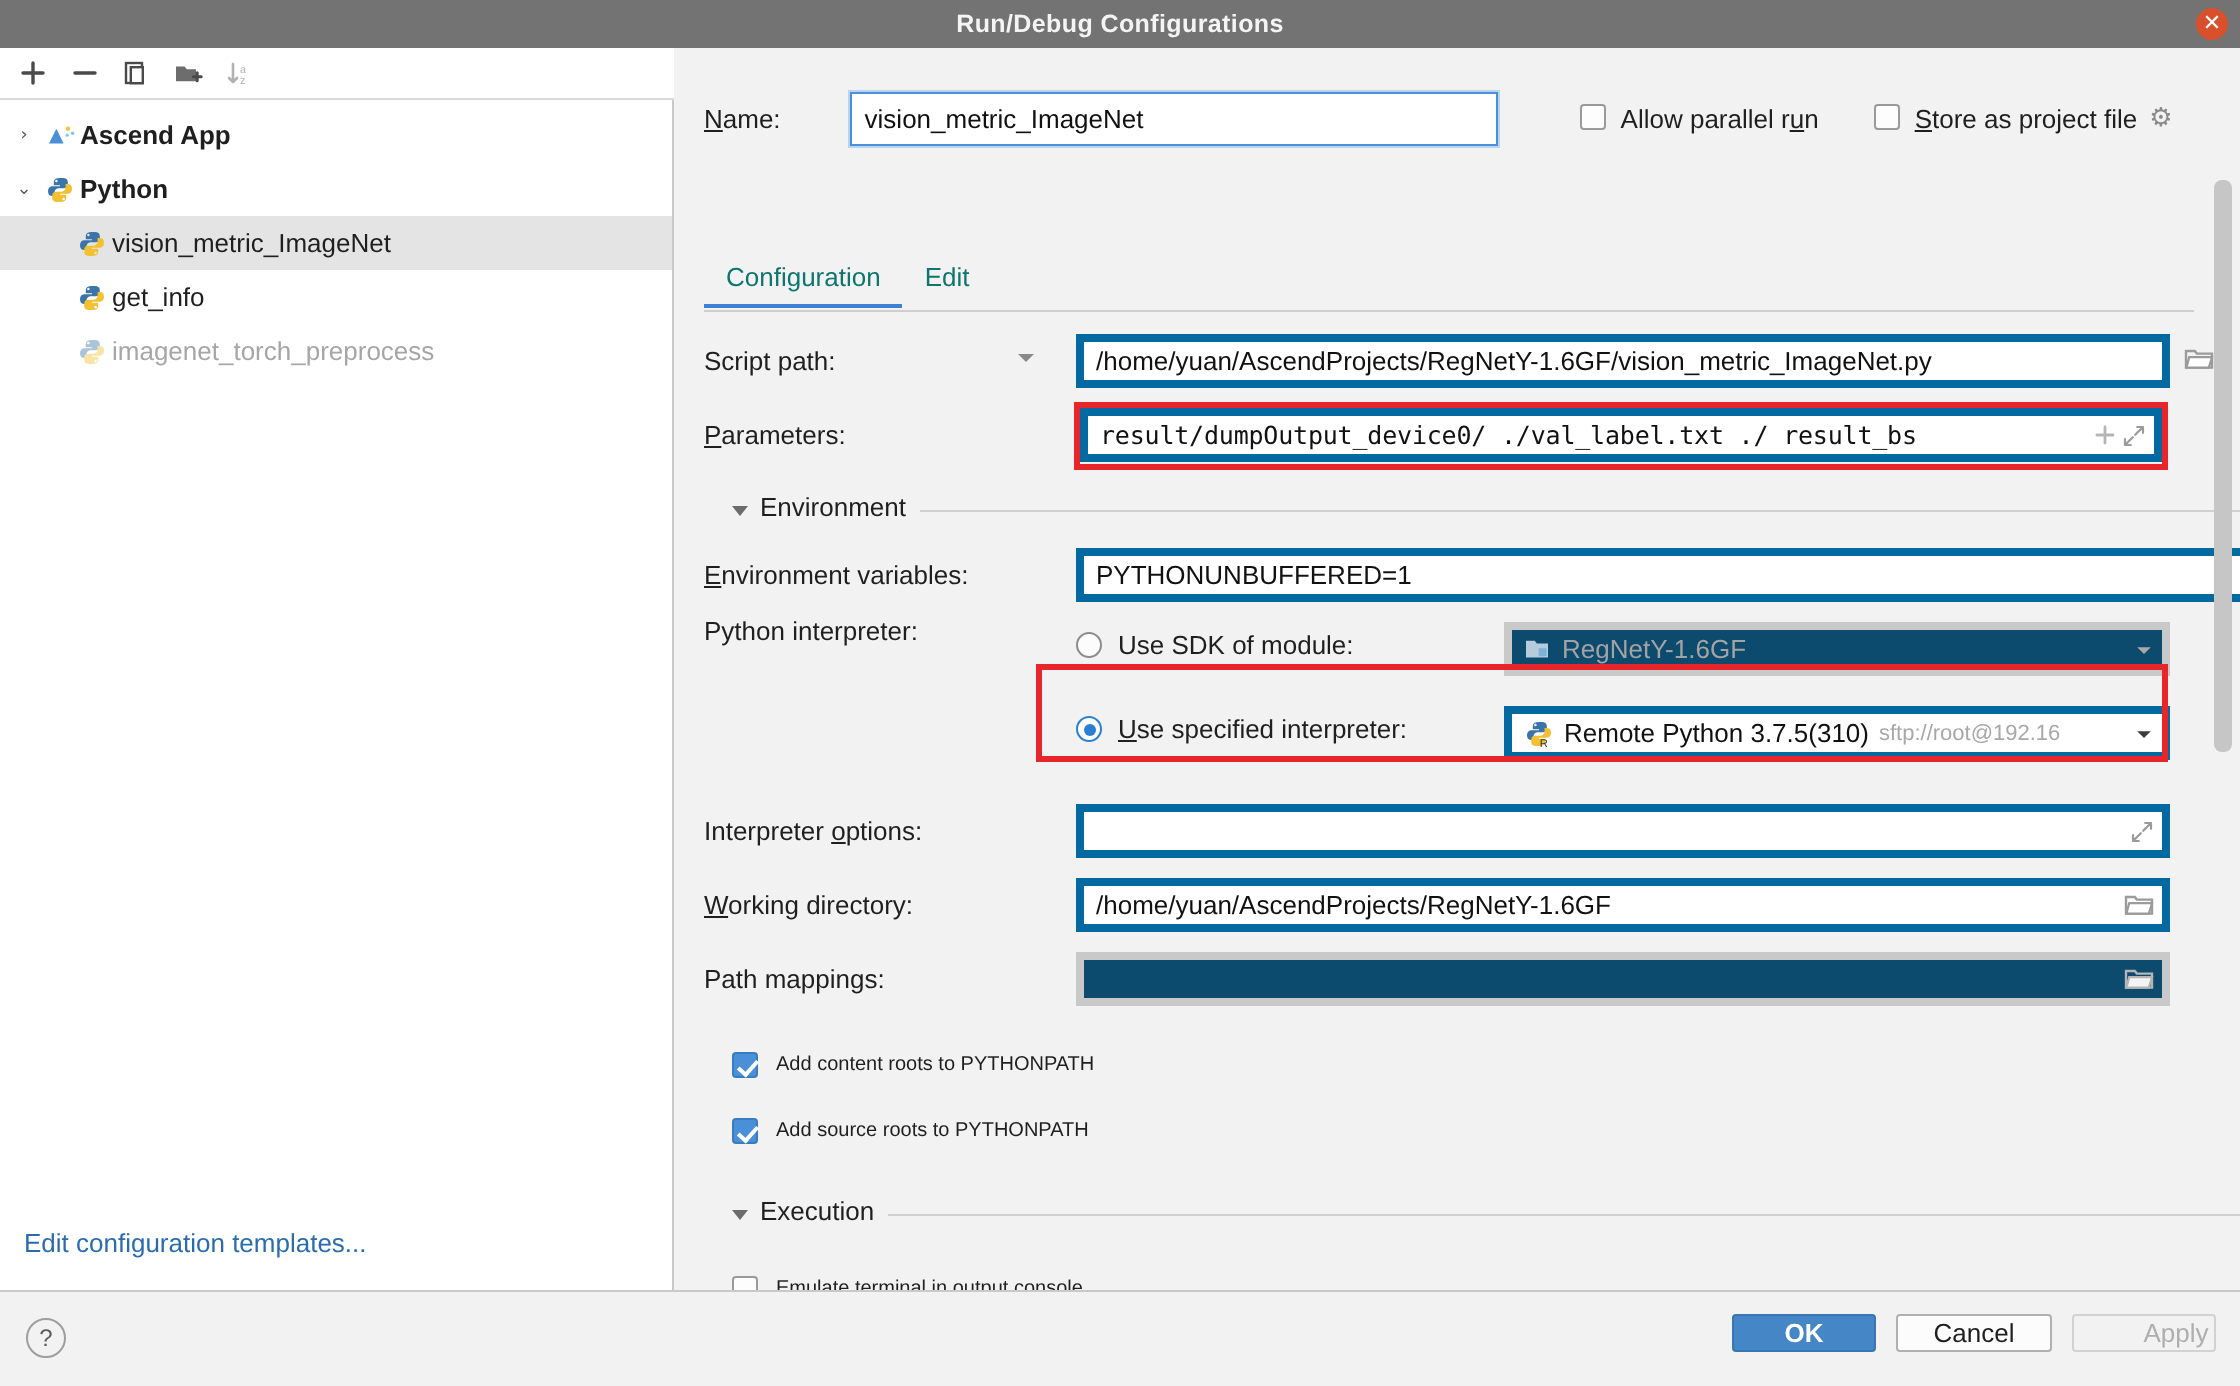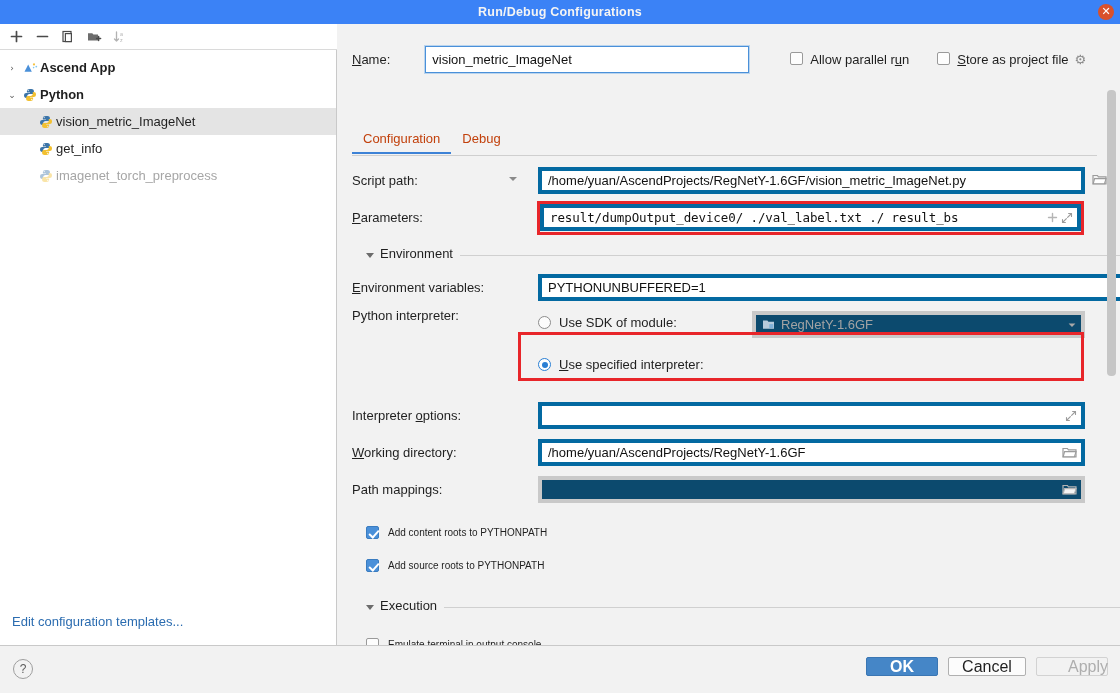--- a/index.html
+++ b/index.html
@@ -10,21 +10,21 @@
     font-family: "Liberation Sans", sans-serif;
     font-size: 13px;
     color: #1f1f1f;
     background: #f2f2f2;
   }
   #app { position: relative; width: 1120px; height: 693px; }
 
   
   .titlebar {
     position: absolute; left: 0; top: 0; width: 1120px; height: 24px;
-    background: #3b82f6;
+    background: #737373;
     color: #ffffff;
     display: flex; align-items: center; justify-content: center;
   }
   .titlebar .ttl {
     font-size: 12.5px; font-weight: bold; letter-spacing: .2px; color: #f4f4f4;
   }
   .close-btn {
     position: absolute; right: 6px; top: 4px;
     width: 16px; height: 16px; border-radius: 50%;
     background: #d9512c; color: #fff;
@@ -117,21 +117,21 @@
     font-family: "DejaVu Sans", sans-serif;
   }
 
   
   .tabs {
     position: absolute; left: 14px; top: 104px; width: 745px;
     height: 28px; border-bottom: 1px solid #cfcfcf;
     display: flex; align-items: flex-start;
   }
   .tab {
-    padding: 3px 11px 6px 11px; font-size: 13px; color: #c2410c;
+    padding: 3px 11px 6px 11px; font-size: 13px; color: #0f766e;
   }
   .tab.active { border-bottom: 2px solid #3d82d6; }
 
   
   .form { position: absolute; left: 14px; top: 140px; width: 1000px; }
   .row { position: relative; height: 37px; }
   .row .flabel {
     position: absolute; left: 0; top: 9px; font-size: 13px;
   }
   .field {
@@ -212,21 +212,21 @@
   }
   .help-btn {
     position: absolute; left: 13px; top: 13px;
     width: 20px; height: 20px; border-radius: 50%;
     border: 1px solid #9e9e9e; color: #5c5c5c;
     font-size: 12px; line-height: 18px; text-align: center;
   }
   .btn {
     position: absolute; top: 11px; height: 19px;
     border: 1px solid #b0b0b0; background: #fcfcfc;
-    font-size: 16px; color: #1f1f1f; border-radius: 2px;
+    font-size: 13px; color: #1f1f1f; border-radius: 2px;
     display: flex; align-items: center; justify-content: center;
   }
   .btn.primary {
     background: #4586c7; border-color: #3a76b3; color: #fff; font-weight: bold;
   }
   .btn.disabled { color: #aeaeae; background: #f2f2f2; border-color: #d2d2d2; }
   #ok-button { left: 866px; width: 72px; }
   #cancel-button { left: 948px; width: 78px; }
   #apply-button { left: 1036px; width: 72px; padding-left: 32px; }
 
@@ -352,21 +352,21 @@
 
         <div class="chk-inline" style="margin-left:28px">
           <span class="cbox"></span>
           <span class="ctext"><span class="und">S</span>tore as project file</span>
         </div>
         <span class="gear">⚙</span>
       </div>
 
       <div class="tabs">
         <div class="tab active">Configuration</div>
-        <div class="tab">Debug</div>
+        <div class="tab">Edit</div>
       </div>
 
       <div class="form">
 
         <div class="row">
           <span class="flabel">Script path:</span>
           <span class="caret-small"></span>
           <div class="field w-main">
             <span class="val">/home/yuan/AscendProjects/RegNetY-1.6GF/vision_metric_ImageNet.py</span>
           </div>
@@ -434,20 +434,36 @@
                   <path d="M1.6 3.6L5 7l3.4-3.4z" fill="#a8a8a8"></path>
                 </svg>
             </span>
           </div>
         </div>
 
         <div class="radio-row" style="height:44px">
           <div style="position:absolute;left:186px;top:11px;display:flex;align-items:center;gap:8px">
             <span class="radio on"></span>
             <span class="ctext"><span class="und">U</span>se specified interpreter:</span>
+          </div>
+          <div class="field" style="left:400px;top:7px;width:333px">
+            <span class="f-ico" style="margin-left:0;margin-right:5px">
+              <svg width="15" height="14" viewBox="0 0 14 14">
+                <path d="M6.9 1c-2 0-3 .7-3 2v1.6h3.1v.5H3.2c-1.2 0-2.2.8-2.2 2.5S1.9 10 3.2 10h1v-1.7c0-1.2 1-2.2 2.2-2.2h2.7c1 0 1.8-.8 1.8-1.8V3C10.9 1.8 9.9 1 8.5 1zm-1.7.9a.62.62 0 110 1.24.62.62 0 010-1.24z" fill="#3b74a8"></path>
+                <path d="M7.1 13c2 0 3-.7 3-2v-1.6H7v-.5h3.8c1.2 0 2.2-.8 2.2-2.5S12.1 4 10.8 4h-1v1.7c0 1.2-1 2.2-2.2 2.2H4.9c-1 0-1.8.8-1.8 1.8V11c0 1.2 1 2 2.4 2z" fill="#f2c030"></path>
+                <text x="7.4" y="13.4" font-size="5.6" fill="#333" font-family="Liberation Sans">R</text>
+              </svg>
+            </span>
+            <span>Remote Python 3.7.5(310)</span>
+            <span class="val" style="color:#a8a8a8;font-size:11px;margin-left:5px">sftp://root@192.16</span>
+            <span class="f-ico">
+              <svg width="10" height="10" viewBox="0 0 10 10">
+                  <path d="M1.6 3.6L5 7l3.4-3.4z" fill="#3d3d3d"></path>
+                </svg>
+            </span>
           </div>
           <div class="redbox" style="left:166px;top:-14px;width:566px;height:49px;"></div>
         </div>
 
         <div class="row" style="margin-top:9px">
           <span class="flabel">Interpreter <span class="und">o</span>ptions:</span>
           <div class="field" style="left:186px;width:547px">
             <span class="val"></span>
             <span class="f-ico">
               <svg width="12" height="12" viewBox="0 0 12 12">

